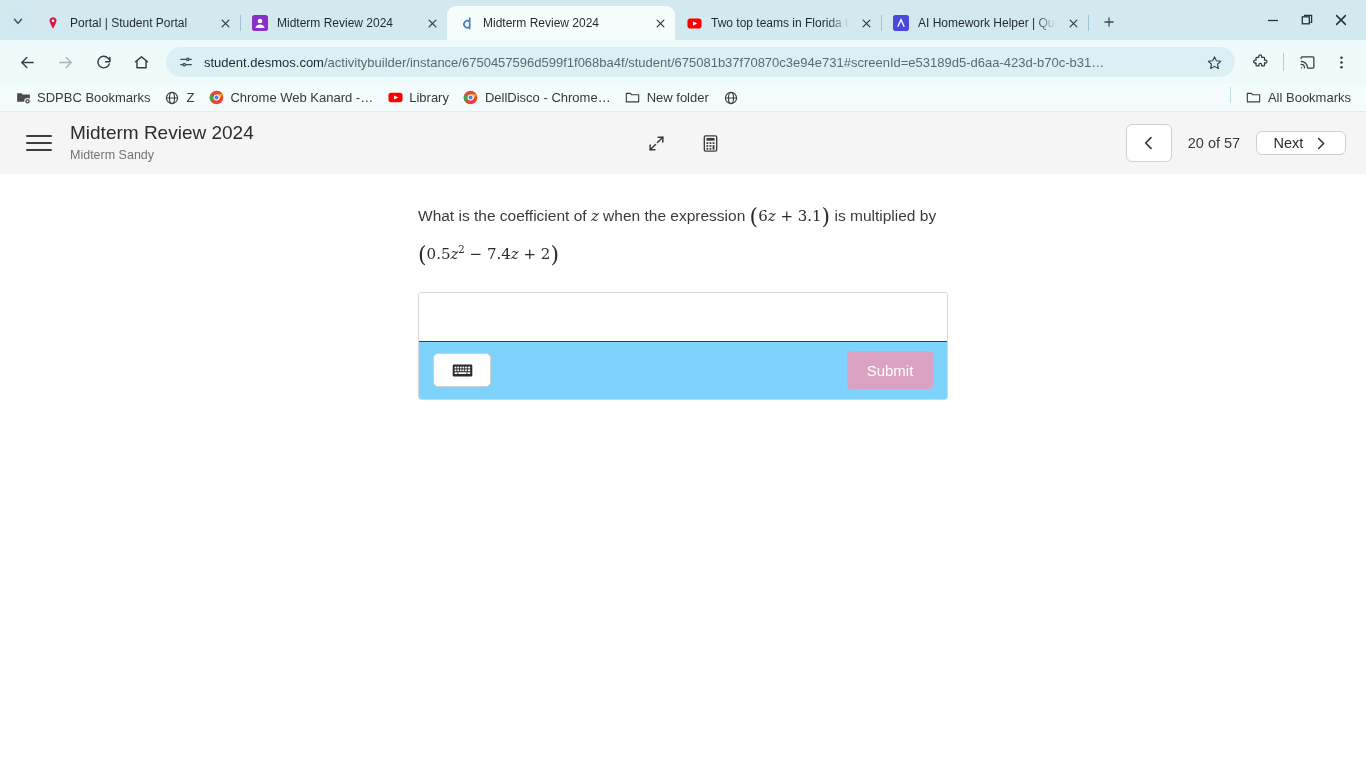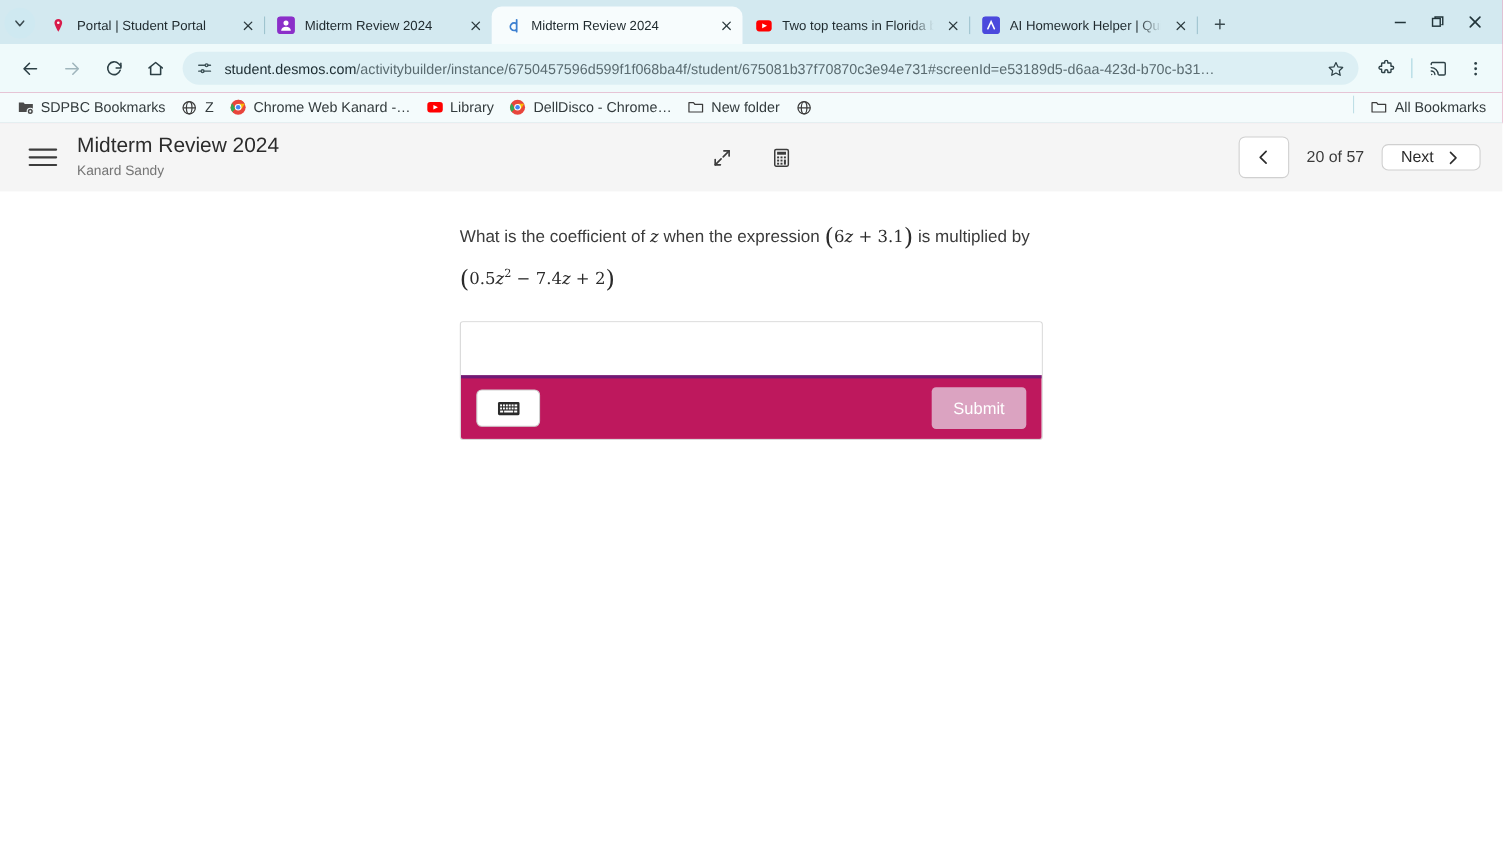--- a/index.html
+++ b/index.html
@@ -315,22 +315,22 @@
     border: none;
     outline: none;
     width: 100%;
     font-size: 15px;
     padding: 0 14px;
     font-family: "DejaVu Serif", serif;
     color: #2b2b2b;
   }
   #answer-toolbar {
     height: 58px;
-    background: #be185d;
-    border-top: 3px solid #701a75;
+    background: #7dd3fc;
+    border-top: 1px solid #701a75;
     display: flex;
     align-items: center;
     padding: 0 14px;
   }
   #keyboard-btn {
     width: 58px; height: 34px;
     background: #ffffff;
     border: 1px solid #cfcfcf;
     border-radius: 5px;
     display: flex; align-items: center; justify-content: center;
@@ -642,21 +642,21 @@
 <div id="app-header">
 
   <div id="hamburger">
     <span></span>
     <span></span>
     <span></span>
   </div>
 
   <div id="activity-meta">
     <div id="activity-title">Midterm Review 2024</div>
-    <div id="student-name">Kanard Sandy</div>
+    <div id="student-name">Midterm Sandy</div>
   </div>
 
   <div id="header-center">
     <div class="hdr-icon-btn">
       <svg viewBox="0 0 24 24" width="19" height="19" fill="none" stroke="#3c3c3c" stroke-width="1.9" stroke-linecap="round" stroke-linejoin="round">
           <polyline points="14 4 20 4 20 10"></polyline>
           <line x1="20" y1="4" x2="13.2" y2="10.8"></line>
           <polyline points="10 20 4 20 4 14"></polyline>
           <line x1="4" y1="20" x2="10.8" y2="13.2"></line>
         </svg>

